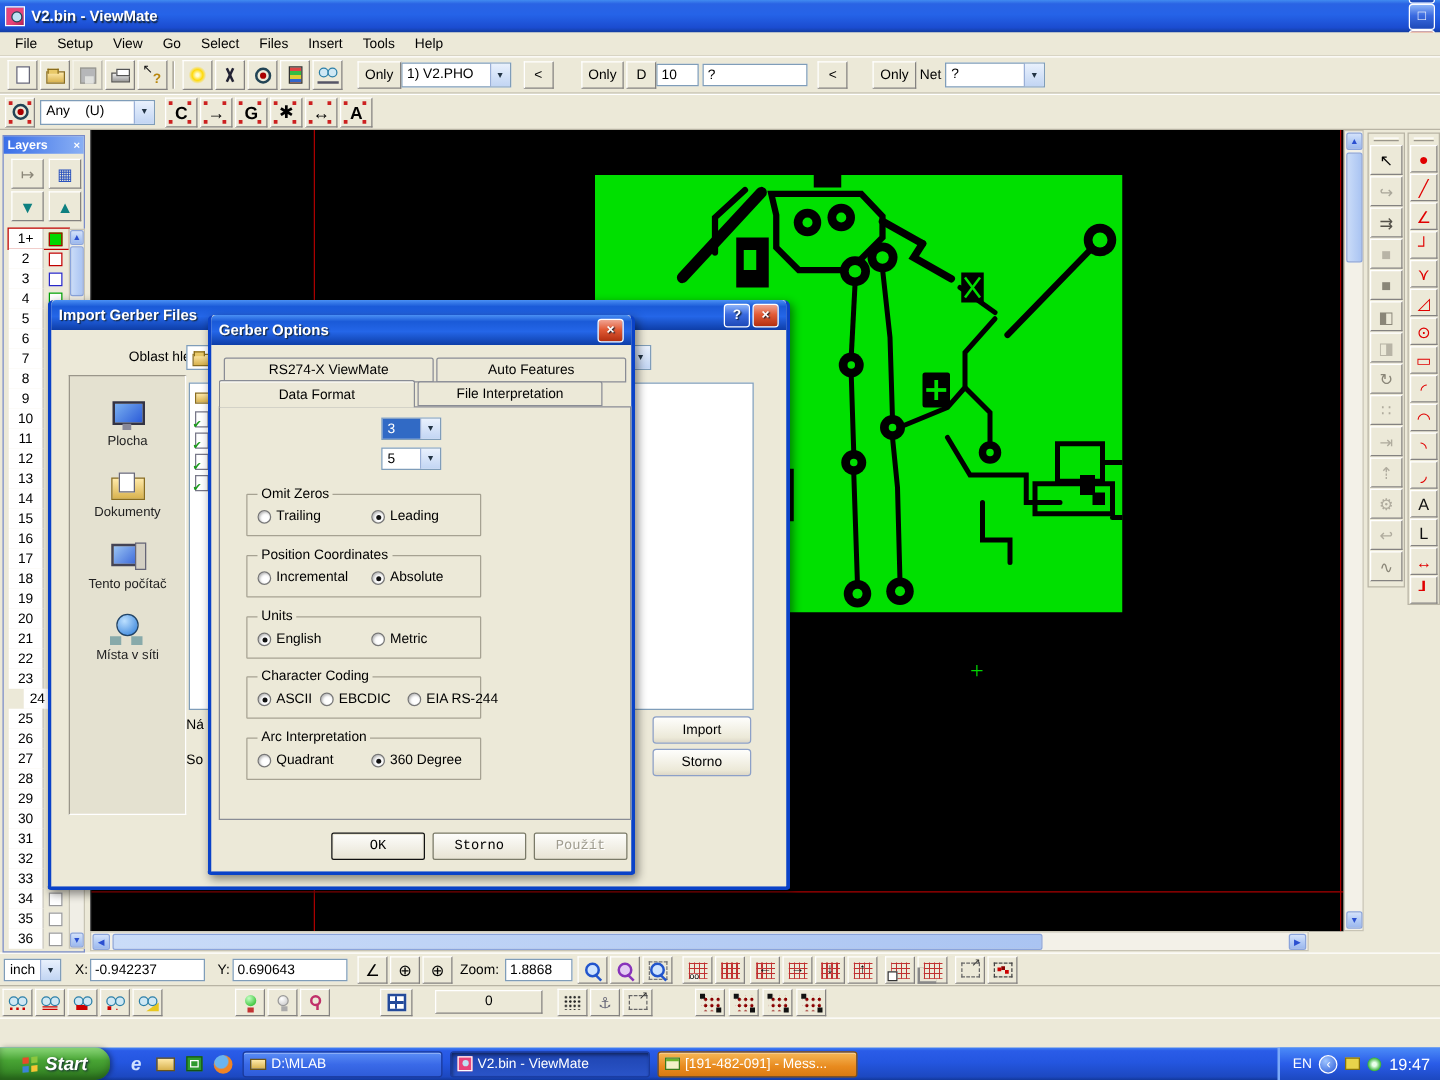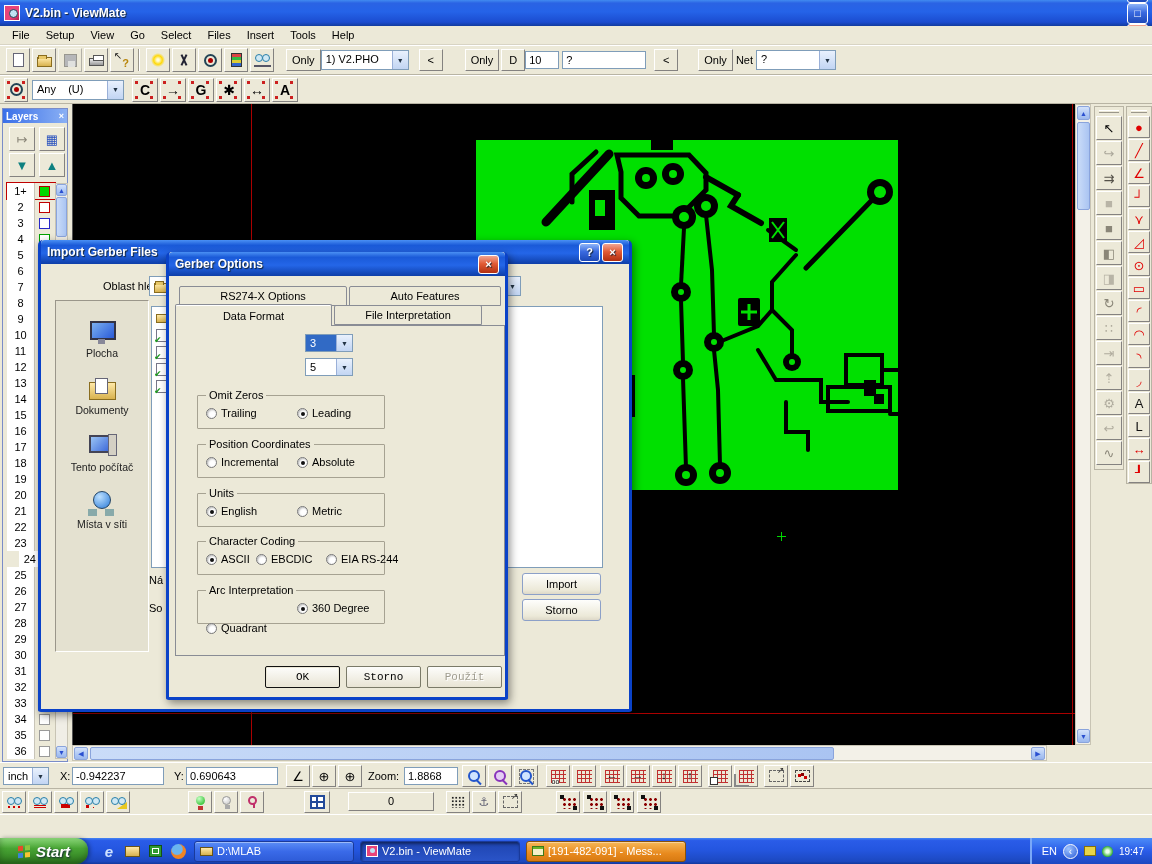--- a/index.html
+++ b/index.html
@@ -187,21 +187,21 @@
 .task .tlabel{white-space:nowrap;overflow:hidden;flex:1;}
 .ti{flex:none;}
 .ti-tfolder{width:13px;height:9px;background:linear-gradient(180deg,#ffe9a8,#d8b24e);border:1px solid #6a5418;}
 .ti-tviewmate{width:12px;height:12px;background:#e8447a;border:1px solid #fff;position:relative;}
 .ti-tviewmate::after{content:"";position:absolute;left:3px;top:2px;width:5px;height:5px;border-radius:50%;background:#bfe2f2;}
 .ti-tmessage{width:12px;height:10px;background:#f4f0c8;border:1px solid #3a7a1a;box-shadow:inset 0 2px 0 #6ab42a;}
 #tray{margin-left:auto;height:26px;display:flex;align-items:center;gap:6px;padding:0 8px 0 10px;background:linear-gradient(180deg,#4c8cf8,#2a5ce8 50%,#1c48c0);border-left:2px solid #7aa8f8;color:#fff;}
 .traychev{width:15px;height:15px;border-radius:50%;background:radial-gradient(circle at 35% 30%,#9ec4ff,#2a5ad8);border:1px solid #fff;display:flex;align-items:center;justify-content:center;font-size:10px;color:#fff;}
 .ti-note{width:12px;height:10px;background:#e8d44a;border:1px solid #887208;}
 .ti-flower{width:11px;height:11px;border-radius:50%;background:radial-gradient(circle,#eaffea 20%,#2fae2f 70%);}
-.tm{font-size:10px;}
+.tm{font-size:13px;}
 </style>
 </head>
 <body>
 
 <div id="titlebar">
   <span class="appicon"></span>
   <span class="ttl">V2.bin - ViewMate</span>
   <span id="capbtns">
       <span class="capbtn">_</span>
       <span class="capbtn">□</span>
@@ -728,21 +728,21 @@
   <button class="xpbtn" style="left:481px;top:359px;width:79px">Storno</button>
 </div>
 
 <div id="gerberdlg" class="dlg">
   <div class="dlg-title">
     <span>Gerber Options</span>
     <span style="margin-left:auto;display:flex">
       <span class="dlg-cap cap-x">×</span>
     </span>
   </div>
-  <div class="tab" id="tab0" style="left:10px;top:34px;width:168px">RS274-X Options</div>
+  <div class="tab" id="tab0" style="left:10px;top:34px;width:168px">RS274-X ViewMate</div>
   <div class="tab" id="tab1" style="left:180px;top:34px;width:152px">Auto Features</div>
   <div class="tab active" id="tab2" style="left:6px;top:52px;width:157px">Data Format</div>
   <div class="tab" id="tab3" style="left:165px;top:53px;width:148px">File Interpretation</div>
   <div id="gocontent"></div>
   <span class="golabel" style="left:20px;top:86px">Left of decimal:</span>
   <span class="combo abs" style="left:136px;top:82px;width:48px;height:18px;z-index:3">
     <span class="cval hl">3</span>
     <span class="cbtn">▼</span>
   </span>
   <span class="golabel" style="left:20px;top:110px">Right of decimal:</span>
@@ -794,21 +794,21 @@
           <span class="radio"></span>
           <span>EBCDIC</span>
         </label>
         <label class="opt" style="left: 128px;">
           <span class="radio"></span>
           <span>EIA RS-244</span>
         </label>
       </div>
       <div class="grp" style="top: 338px; z-index: 3;">
         <span class="gtitle">Arc Interpretation</span>
-        <label class="opt" style="left: 8px; margin-top: 20px;">
+        <label class="opt" style="left: 8px;">
           <span class="radio"></span>
           <span>Quadrant</span>
         </label>
         <label class="opt" style="left: 99px;">
           <span class="radio on"></span>
           <span>360 Degree</span>
         </label>
       </div>
     </div>
   <button class="clsbtn def" style="left:96px;top:414px;width:75px;z-index:3">OK</button>

